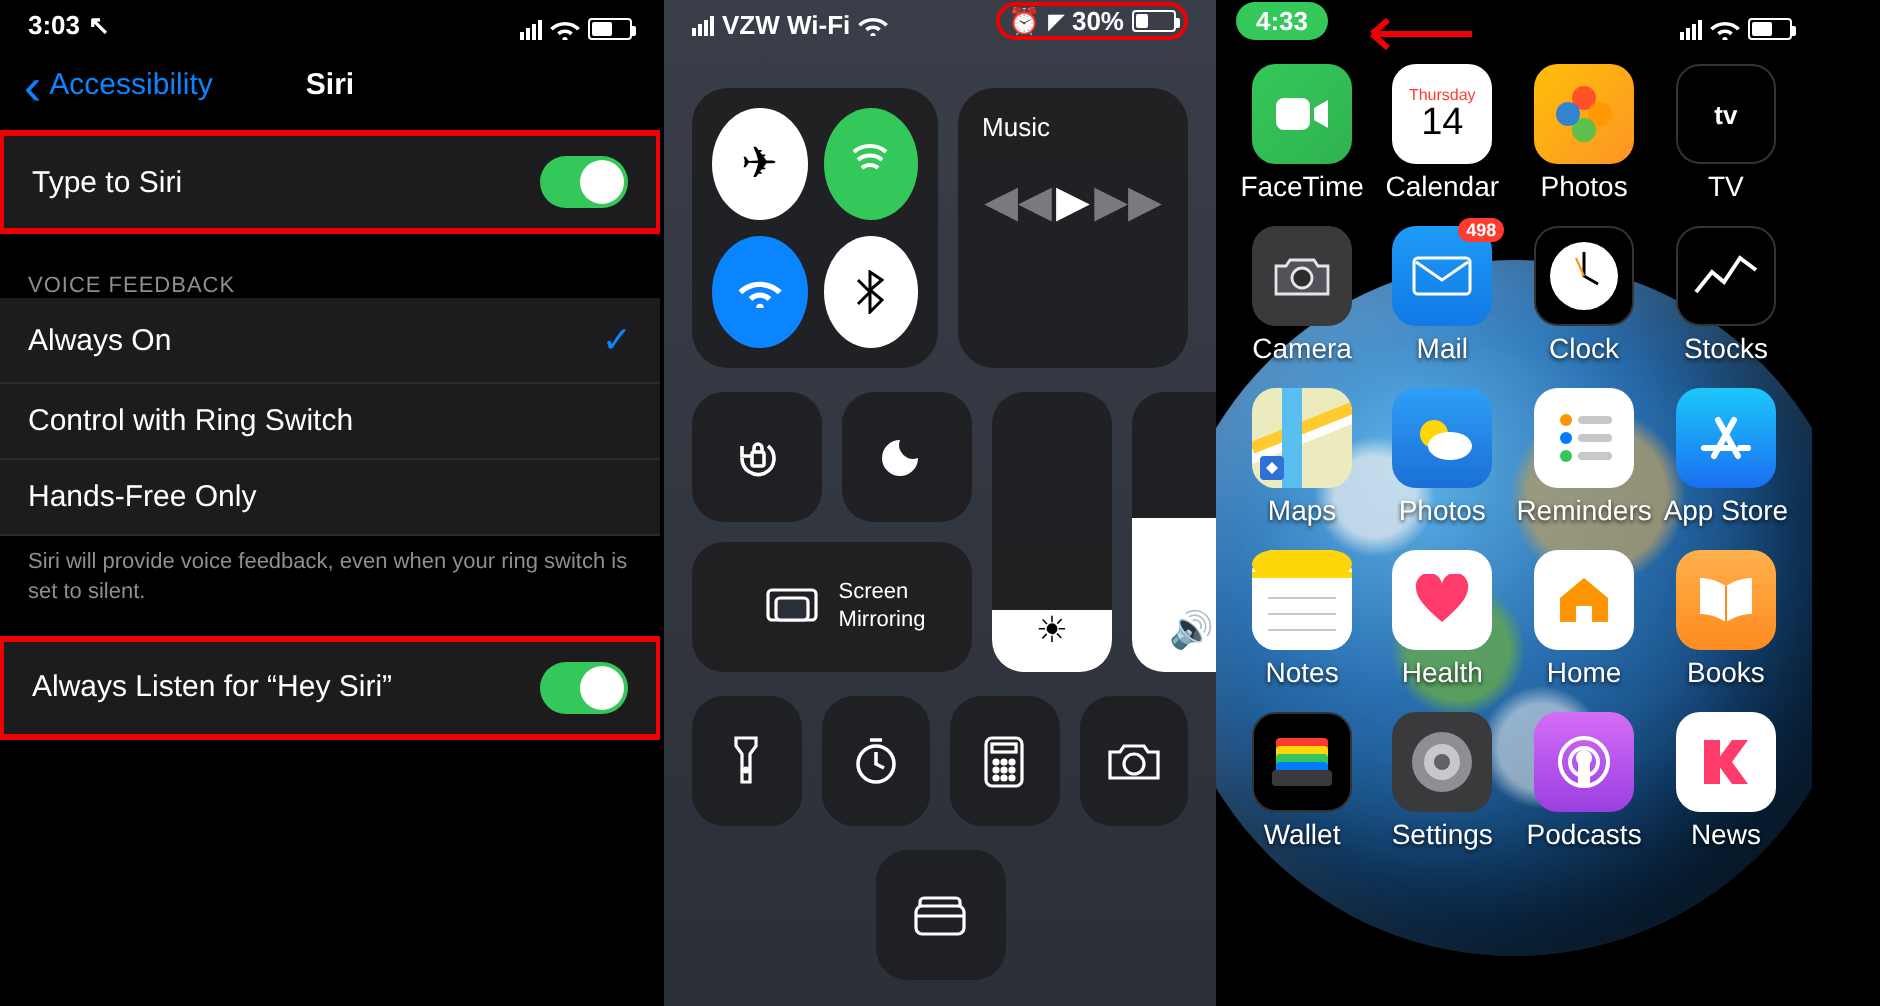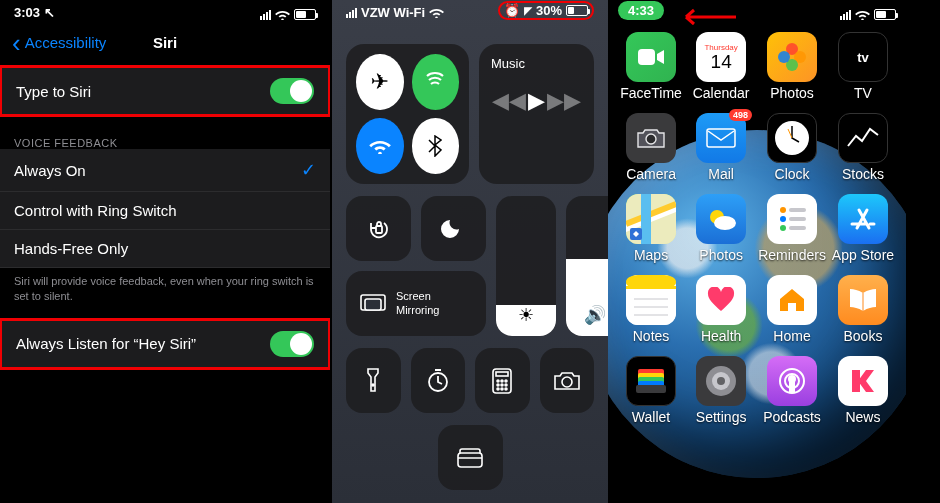--- a/index.html
+++ b/index.html
@@ -36,21 +36,21 @@
 .circ{border-radius:50%;display:flex;align-items:center;justify-content:center;font-size:22px}
 .circ-w{background:#fff;color:#000}
 .circ-g{background:#34c759;color:#fff}
 .circ-b{background:#0a84ff;color:#fff}
 .music{width:130px;height:140px;background:rgba(30,30,32,.88);border-radius:18px;padding:12px;display:flex;flex-direction:column}
 .music-label{font-size:13px;margin-bottom:17px}
 .music-ctrl{display:flex;justify-content:space-around;align-items:center;font-size:22px}
 .cc-mid{display:flex;gap:10px;margin-bottom:12px}
 .sm-grid{display:grid;grid-template-columns:1fr 1fr;grid-template-rows:1fr 1fr;gap:10px;width:140px}
 .sm{width:65px;height:65px;background:rgba(30,30,32,.88);border-radius:16px;display:flex;align-items:center;justify-content:center;font-size:24px}
-.sm.wide{width:140px;grid-column:1/3;flex-direction:row;gap:10px;justify-content:flex-start;padding-left:14px;font-size:16px}
+.sm.wide{width:140px;grid-column:1/3;flex-direction:row;gap:10px;justify-content:center;padding-left:14px;font-size:16px}
 .sm-label{font-size:11px;line-height:1.2}
 .slider{width:60px;height:140px;background:rgba(30,30,32,.88);border-radius:16px;position:relative;overflow:hidden}
 .slider-fill{position:absolute;bottom:0;left:0;right:0;background:#fff}
 .slider-icon{position:absolute;bottom:10px;left:50%;transform:translateX(-50%);font-size:18px;color:#000}
 .sliders{display:flex;gap:10px}
 .cc-bot{display:flex;gap:10px;margin-bottom:12px}
 .very-bot{display:flex;justify-content:center}
 .circled{border:2px solid #f00003;border-radius:12px;padding:0 4px}
 
 .p3 .status{padding:6px 10px}

